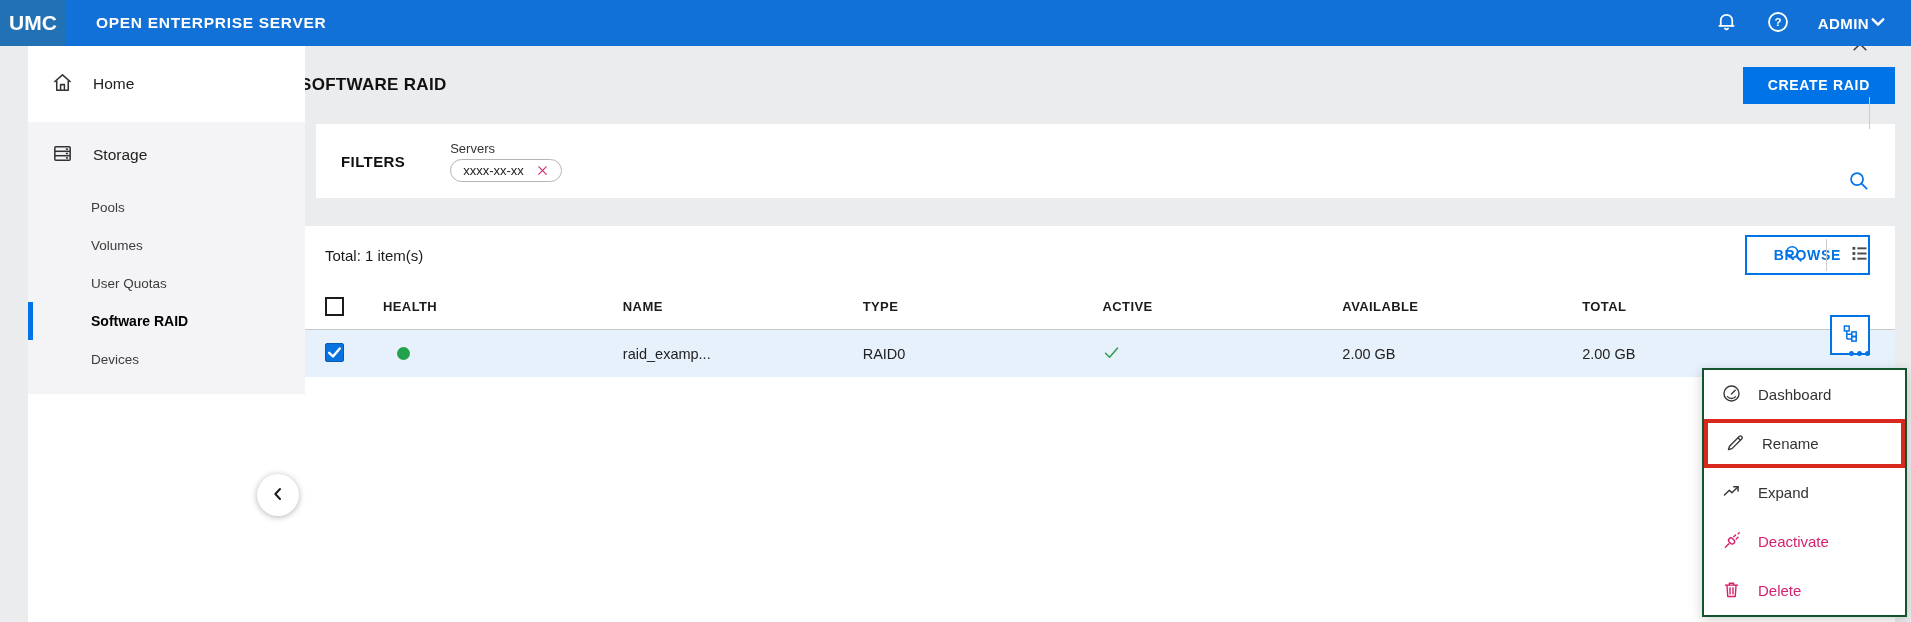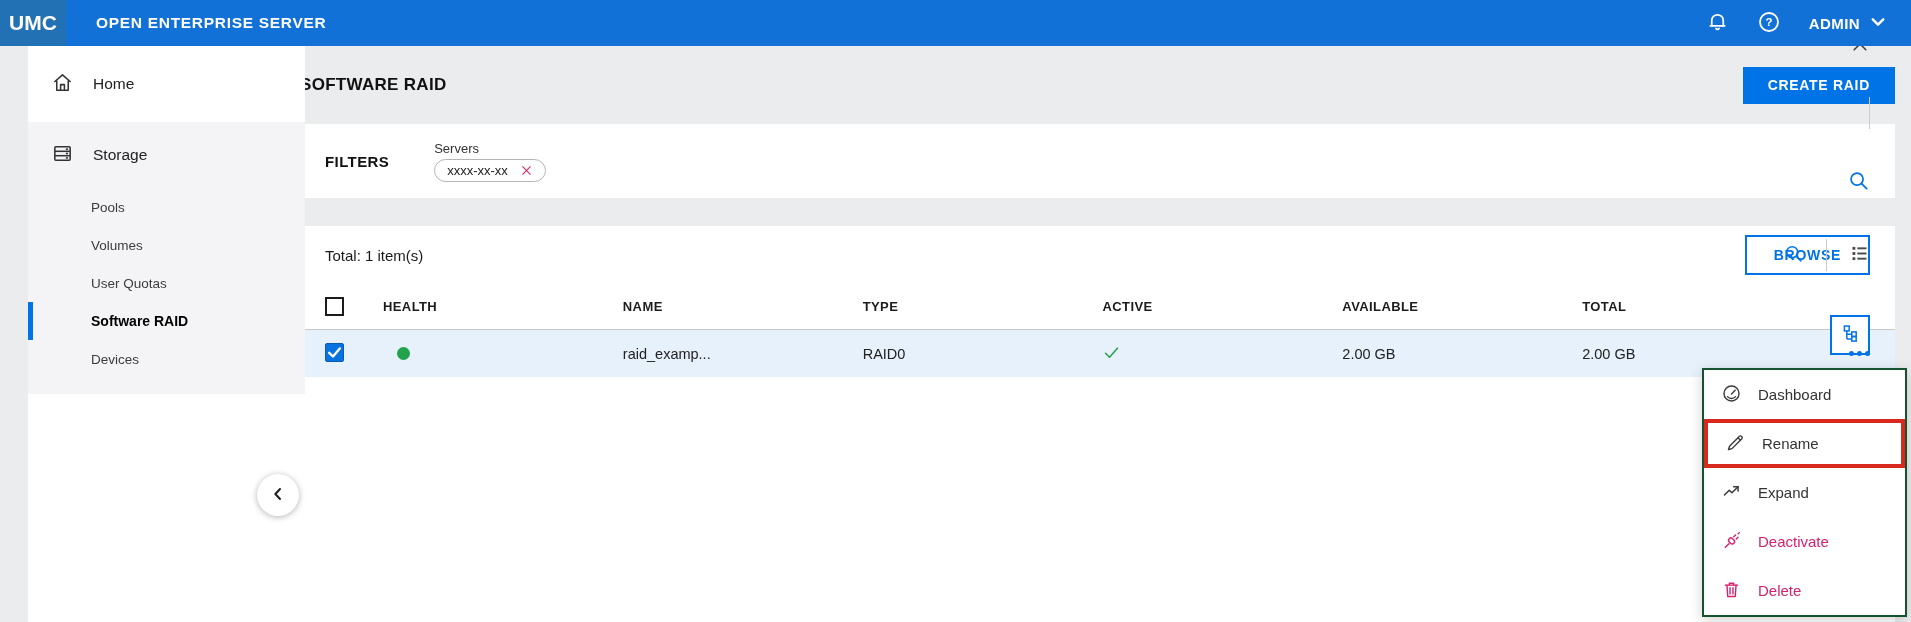--- a/index.html
+++ b/index.html
@@ -6,21 +6,21 @@
     font-family:"Liberation Sans",sans-serif;background:#ebeced;}
 
   
   .topbar{position:absolute;top:0;left:0;width:100%;height:46px;background:#1271d7;
     display:flex;align-items:center;color:#fff;z-index:3;}
   .logo-box{width:66px;height:46px;background:#2371b5;display:flex;align-items:center;
     justify-content:center;font-weight:bold;font-size:21px;cursor:pointer;}
   .product-name{margin-left:30px;font-weight:bold;font-size:15.5px;letter-spacing:.7px;}
   .topbar-right{margin-left:auto;display:flex;align-items:center;gap:28px;padding-right:24px;}
   .icon-btn{display:flex;align-items:center;justify-content:center;cursor:pointer;background:none;border:none;padding:0;}
-  .user-menu{display:flex;align-items:center;gap:9px;font-weight:bold;font-size:15px;
+  .user-menu{display:flex;align-items:center;font-weight:bold;font-size:15px;
     letter-spacing:.4px;cursor:pointer;}
 
   
   .sidebar{position:absolute;top:46px;left:0;width:277px;bottom:0;background:#fff;z-index:2;margin-left:28px;}
   .nav-home{height:76px;display:flex;align-items:center;gap:19px;padding-left:23px;
     font-size:15.5px;color:#222;cursor:pointer;}
   .nav-storage-group{background:#f4f4f6;padding-bottom:16px;}
   .nav-storage{height:66px;display:flex;align-items:center;gap:19px;padding-left:23px;
     font-size:15.5px;color:#222;cursor:pointer;}
   .nav-sub{height:38px;display:flex;align-items:center;padding-left:58px;font-size:13.5px;
@@ -32,21 +32,21 @@
 
   
   .main{position:absolute;left:277px;top:46px;right:0;bottom:0;background:#ebeced;
     padding:0 16px 0 23px;box-sizing:border-box;}
   .title-row{height:78px;display:flex;align-items:center;justify-content:space-between;}
   .page-title{font-size:17px;font-weight:bold;color:#111;letter-spacing:.3px;}
   .create-btn{background:#0073e7;color:#fff;font-weight:bold;font-size:14px;letter-spacing:.7px;
     border:none;height:37px;padding:0 25px;cursor:pointer;}
 
   
-  .filter-card{background:#fff;height:74px;display:flex;align-items:center;padding:0 25px;}
+  .filter-card{background:#fff;height:74px;display:flex;align-items:center;padding:0 25px;margin-left:16px;}
   .filters-label{font-weight:bold;font-size:15px;letter-spacing:.4px;color:#111;}
   .filter-group{margin-left:45px;display:flex;flex-direction:column;gap:3px;}
   .filter-field-label{font-size:13px;color:#333;}
   .chip{display:flex;align-items:center;gap:12px;border:1px solid #b5b5b5;border-radius:14px;
     padding:3px 12px;font-size:13px;color:#222;width:max-content;}
   .chip-x{cursor:pointer;display:flex;}
   .filter-right{margin-left:auto;display:flex;align-items:flex-end;gap:40px;flex-direction:column;}
   .v-divider{width:1px;height:32px;background:#ccc;}
   .browse-btn{border:2px solid #0073e7;color:#0073e7;background:#fff;font-weight:bold;
     font-size:14px;letter-spacing:.7px;height:40px;padding:0 27px;cursor:pointer;}

